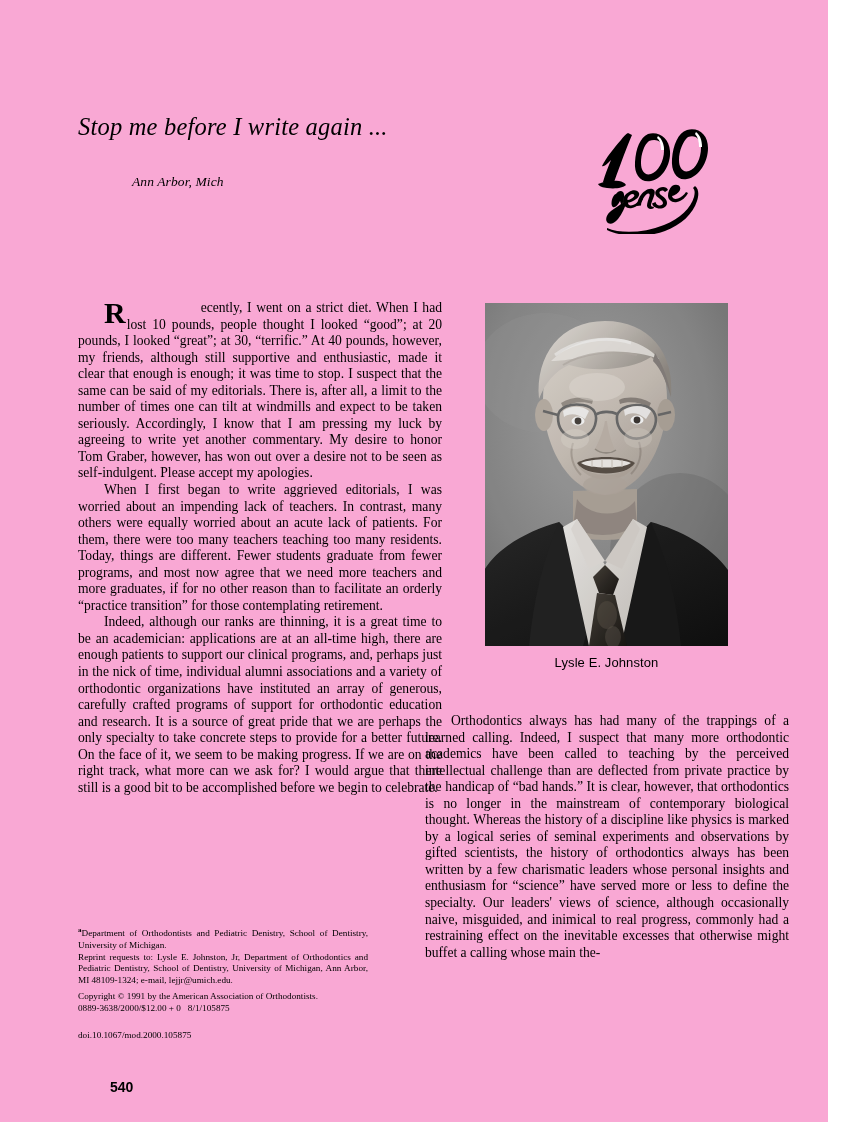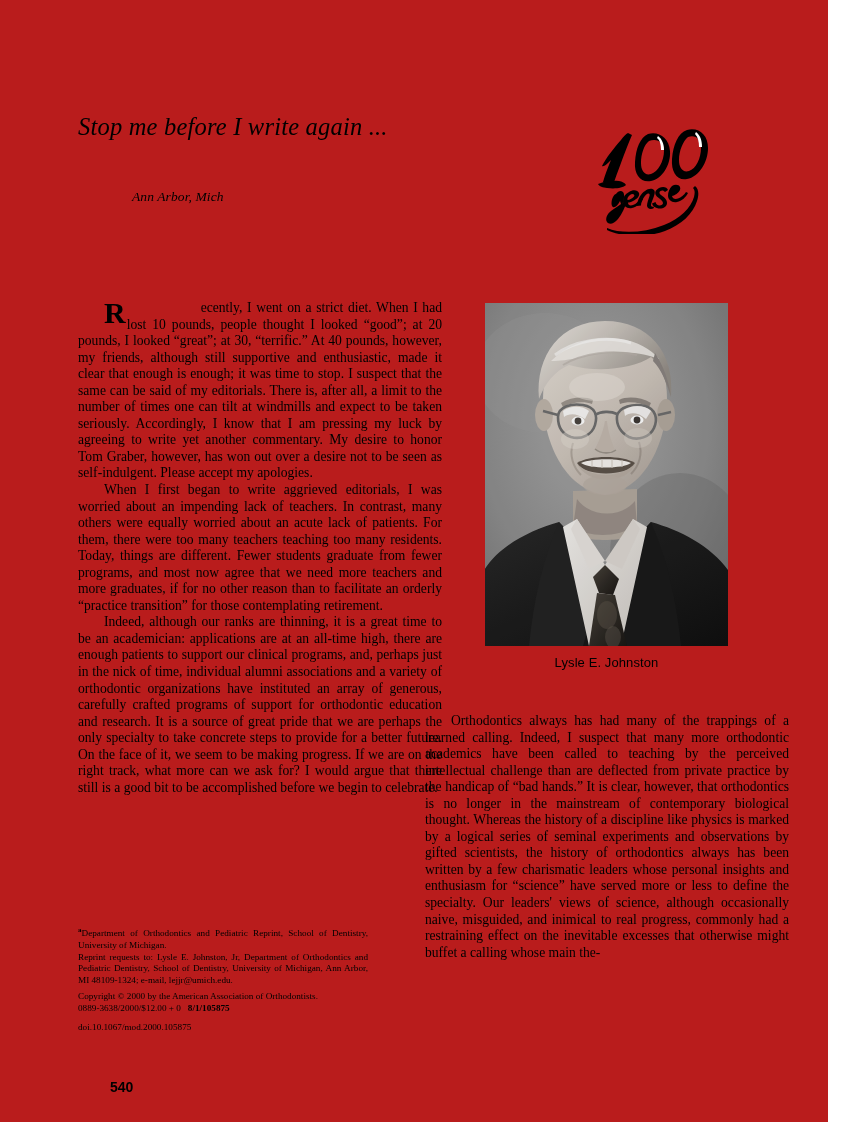--- a/index.html
+++ b/index.html
@@ -12,21 +12,21 @@
     position: relative;
     font-family: "Liberation Serif", serif;
     color: #000;
     overflow: hidden;
   }
 
   .page {
     position: absolute;
     left: 0; top: 0;
     width: 828px; height: 1122px;
-    background: #b91c1c;
+    background: #f9a8d4;
   }
 
   
   .article-title {
     position: absolute;
     left: 78px; top: 113px;
     width: 400px;
     font-family: "Liberation Serif", serif;
     font-style: italic;
     font-size: 24.5px;
@@ -49,21 +49,21 @@
   }
   .author-name .sup {
     font-size: 9.5px;
     vertical-align: super;
     font-weight: bold;
   }
   .author-affil {
     font-family: "Liberation Serif", serif;
     font-style: italic;
     font-size: 13.5px;
-    margin-top: 17px;
+    margin-top: 2px;
     letter-spacing: 0.1px;
   }
 
   
   .logo-100 {
     position: absolute;
     left: 596px; top: 122px;
     width: 118px; height: 112px;
   }
   .logo-100 svg { display: block; width: 118px; height: 112px; }
@@ -127,22 +127,22 @@
     text-align: justify;
     color: #000;
   }
   .footnotes .fn { margin: 0 0 0.5px 0; }
   .footnotes .fn.gap { margin-top: 4px; }
   .footnotes .sup {
     font-size: 7px;
     vertical-align: super;
     font-weight: bold;
   }
-  .footnotes .code-bold { font-weight: bold; margin-top: 44px; }
-  .footnotes .doi { margin-top: 8px; }
+  .footnotes .code-bold { font-weight: normal; margin-top: 44px; }
+  .footnotes .doi { margin-top: 16px; }
 
   .page-number {
     position: absolute;
     left: 78px; top: 1079px;
     font-family: "Liberation Sans", sans-serif;
     font-weight: bold;
     font-size: 14px;
     color: #000;
     margin-left: 32px;
   }
@@ -297,22 +297,22 @@
     <p class="first-par"><span class="dropcap">R</span><span class="lead-space"></span><span>ecently, I went on a strict diet. When I had lost 10 pounds, people thought I looked “good”; at 20 pounds, I looked “great”; at 30, “terrific.” At 40 pounds, however, my friends, although still supportive and enthusiastic, made it clear that enough is enough; it was time to stop. I suspect that the same can be said of my editorials. There is, after all, a limit to the number of times one can tilt at windmills and expect to be taken seriously. Accordingly, I know that I am pressing my luck by agreeing to write yet another commentary. My desire to honor Tom Graber, however, has won out over a desire not to be seen as self-indulgent. Please accept my apologies.</span></p>
     <p>When I first began to write aggrieved editorials, I was worried about an impending lack of teachers. In contrast, many others were equally worried about an acute lack of patients. For them, there were too many teachers teaching too many residents. Today, things are different. Fewer students graduate from fewer programs, and most now agree that we need more teachers and more graduates, if for no other reason than to facilitate an orderly “practice transition” for those contemplating retirement.</p>
     <p>Indeed, although our ranks are thinning, it is a great time to be an academician: applications are at an all-time high, there are enough patients to support our clinical programs, and, perhaps just in the nick of time, individual alumni associations and a variety of orthodontic organizations have instituted an array of generous, carefully crafted programs of support for orthodontic education and research. It is a source of great pride that we are perhaps the only specialty to take concrete steps to provide for a better future. On the face of it, we seem to be making progress. If we are on the right track, what more can we ask for? I would argue that there still is a good bit to be accomplished before we begin to celebrate.</p>
   </div>
 
   <div class="col col-right">
     <p>Orthodontics always has had many of the trappings of a learned calling. Indeed, I suspect that many more orthodontic academics have been called to teaching by the perceived intellectual challenge than are deflected from private practice by the handicap of “bad hands.” It is clear, however, that orthodontics is no longer in the mainstream of contemporary biological thought. Whereas the history of a discipline like physics is marked by a logical series of seminal experiments and observations by gifted scientists, the history of orthodontics always has been written by a few charismatic leaders whose personal insights and enthusiasm for “science” have served more or less to define the specialty. Our leaders' views of science, although occasionally naive, misguided, and inimical to real progress, commonly had a restraining effect on the inevitable excesses that otherwise might buffet a calling whose main the-</p>
   </div>
 
   <div class="footnotes">
-    <p class="fn"><span class="sup">a</span><span>Department of Orthodontics and Pediatric Reprint, School of Dentistry, University of Michigan.</span></p>
+    <p class="fn"><span class="sup">a</span><span>Department of Orthodontists and Pediatric Denistry, School of Dentistry, University of Michigan.</span></p>
     <p class="fn">Reprint requests to: Lysle E. Johnston, Jr, Department of Orthodontics and Pediatric Dentistry, School of Dentistry, University of Michigan, Ann Arbor, MI 48109-1324; e-mail, lejjr@umich.edu.</p>
-    <p class="fn gap">Copyright © 2000 by the American Association of Orthodontists.</p>
+    <p class="fn gap">Copyright © 1991 by the American Association of Orthodontists.</p>
     <p class="fn"><span>0889-3638/2000/$12.00 + 0</span><span>&nbsp;&nbsp;&nbsp;</span><span class="code-bold">8/1/105875</span></p>
     <p class="fn doi">doi.10.1067/mod.2000.105875</p>
   </div>
 
   <div class="page-number">540</div>
 
 </div>
 
 </body></html>

